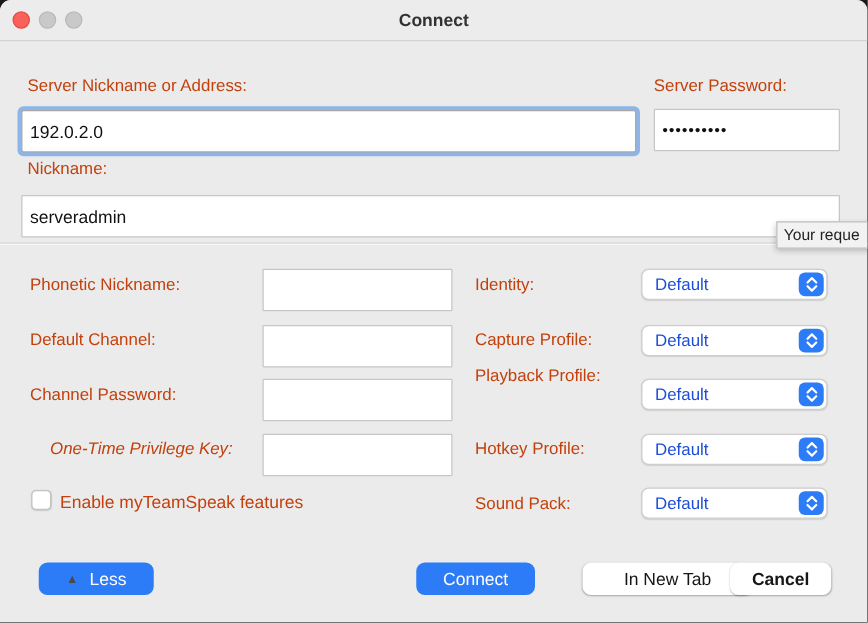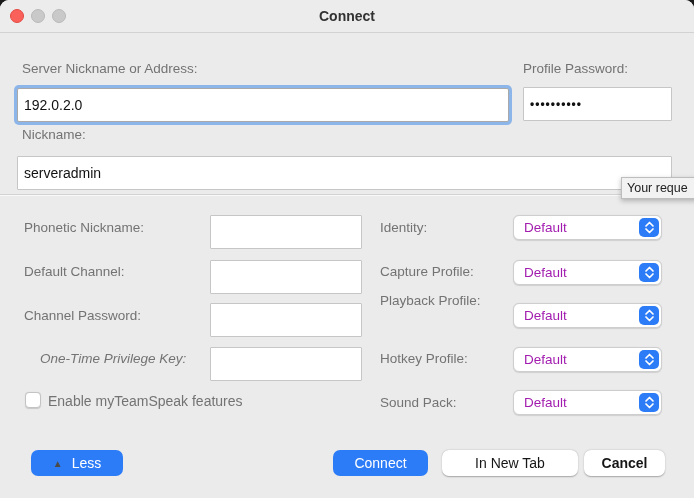--- a/index.html
+++ b/index.html
@@ -15,21 +15,21 @@
   }
   .traffic{position:absolute;top:9px;width:14px;height:14px;border-radius:50%;}
   .t-red{left:10px;background:#f9615a;border:.5px solid #e24b43;}
   .t-dim1{left:31px;background:#c9c9c9;border:.5px solid #b9b9b9;}
   .t-dim2{left:52px;background:#c9c9c9;border:.5px solid #b9b9b9;}
   #win-title{
     position:absolute;left:0;top:0;width:100%;height:33px;line-height:33px;
     text-align:center;font-size:14px;font-weight:bold;color:#323232;
   }
   
-  .lbl{position:absolute;font-size:13.5px;color:#737373;white-space:nowrap;}
+  .lbl{position:absolute;font-size:13.5px;color:#c2410c;white-space:nowrap;}
   
   .tinput{
     position:absolute;background:#fff;border:1px solid #c6c6c6;
     font-size:14px;color:#111;padding:16px 6px;outline:none;border-radius:1px;
   }
   #addr-input{
     left:17px;top:88px;width:492px;height:21px;
     border:1px solid #a9a9a9;box-shadow:0 0 0 3px #8cb5ea;border-radius:2px;
   }
   #pass-input{left:523px;top:87px;width:149px;height:23px;font-size:12px;letter-spacing:1px;font-weight:bold;}
@@ -43,59 +43,59 @@
     position:absolute;left:621px;top:177px;height:22px;width:95px;
     background:#f2f2f2;border:1px solid #bdbdbd;box-shadow:0 2px 5px rgba(0,0,0,.25);
     font-size:12.5px;color:#222;line-height:20px;padding:0 5px;white-space:nowrap;
   }
   
   .dropdown{
     position:absolute;left:513px;width:149px;height:25px;background:#fff;
     border:1px solid #cecece;border-radius:6px;cursor:default;
     box-shadow:0 .5px 1px rgba(0,0,0,.12);
   }
-  .dd-value{position:absolute;left:10px;top:0;line-height:23px;font-size:13.5px;color:#a21caf;}
+  .dd-value{position:absolute;left:10px;top:0;line-height:23px;font-size:13.5px;color:#1d4ed8;}
   .dd-btn{
     position:absolute;right:2px;top:2px;width:20px;height:19px;border-radius:5px;
     background:#2d7cf7;display:flex;align-items:center;justify-content:center;
   }
   
   #checkbox{
     position:absolute;left:25px;top:392px;width:16px;height:16px;background:#fff;
     border:1px solid #c3c3c3;border-radius:4px;box-shadow:0 .5px 1px rgba(0,0,0,.15);
   }
   
   .btn{
     position:absolute;top:450px;height:26px;border:none;border-radius:7px;
     font-size:14px;display:flex;align-items:center;justify-content:center;cursor:default;
   }
   .btn-blue{background:#2d7cf7;color:#fff;}
   .btn-white{background:#fff;color:#161616;box-shadow:0 .5px 1.5px rgba(0,0,0,.3);}
   #less-btn{left:31px;width:92px;}
   #less-btn .tri{font-size:10px;color:#4a4a4a;margin-right:9px;margin-top:1px;}
   #connect-btn{left:333px;width:95px;}
-  #newtab-btn{left:442px;width:136px;}
+  #newtab-btn{left:466px;width:136px;}
   #cancel-btn{left:584px;width:81px;font-weight:bold;}
 </style>
 </head>
 <body>
 
 <div id="window">
 
   <div id="titlebar">
     <div class="traffic t-red"></div>
     <div class="traffic t-dim1"></div>
     <div class="traffic t-dim2"></div>
     <div id="win-title">Connect</div>
   </div>
 
   <span class="lbl" style="left:22px;top:61px;">Server Nickname or Address:</span>
   <input id="addr-input" class="tinput" value="192.0.2.0" style="">
 
-  <span class="lbl" style="left:523px;top:61px;">Profile Password:</span>
+  <span class="lbl" style="left:523px;top:61px;">Server Password:</span>
   <input id="pass-input" class="tinput" value="••••••••••" style="">
 
   <span class="lbl" style="left:22px;top:127px;">Nickname:</span>
   <input id="nick-input" class="tinput" value="serveradmin" style="">
 
   <div id="divider"></div>
 
   <div id="tooltip">Your reque</div>
 
   <span class="lbl" style="left:24px;top:220px;">Phonetic Nickname:</span>

